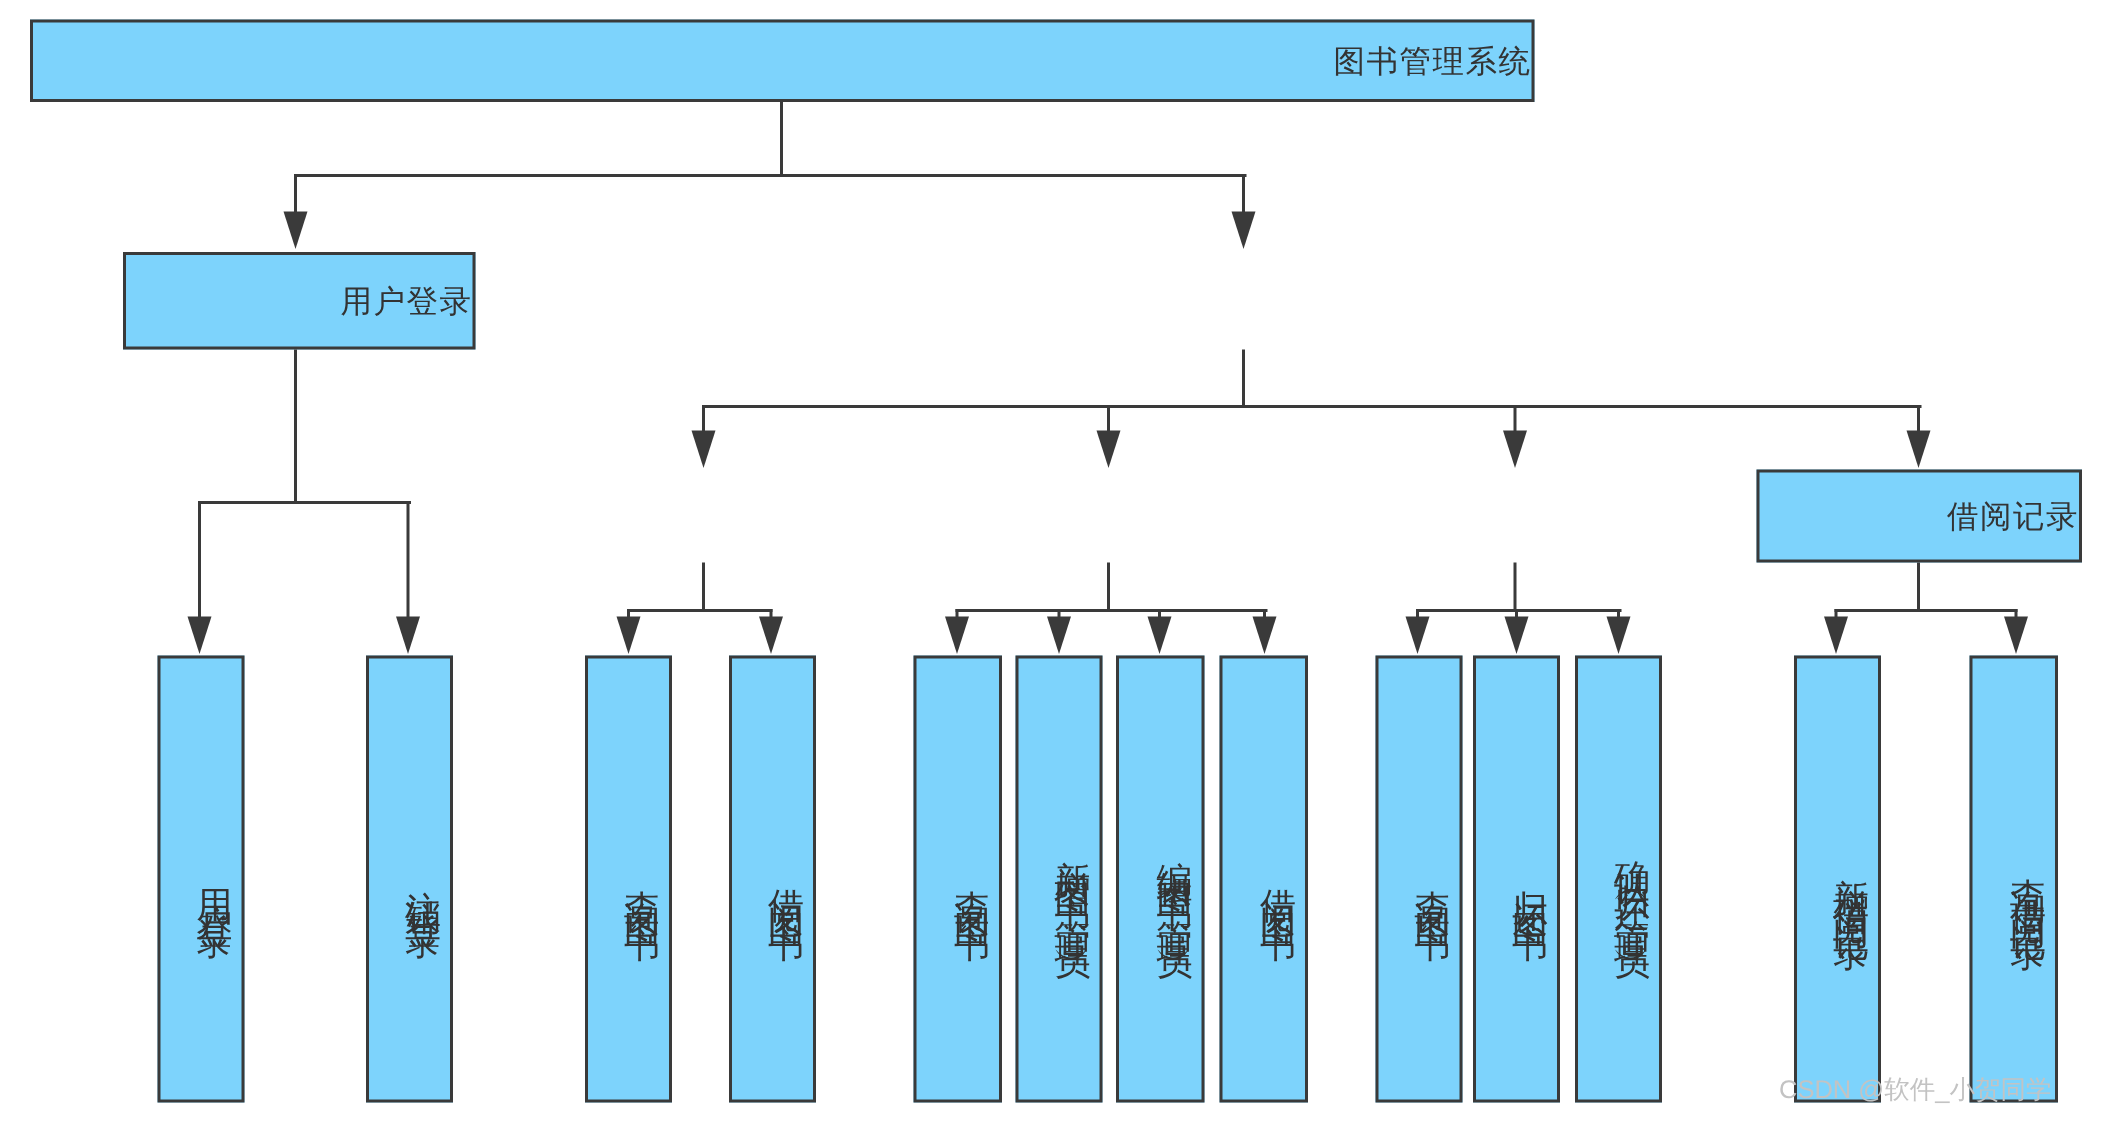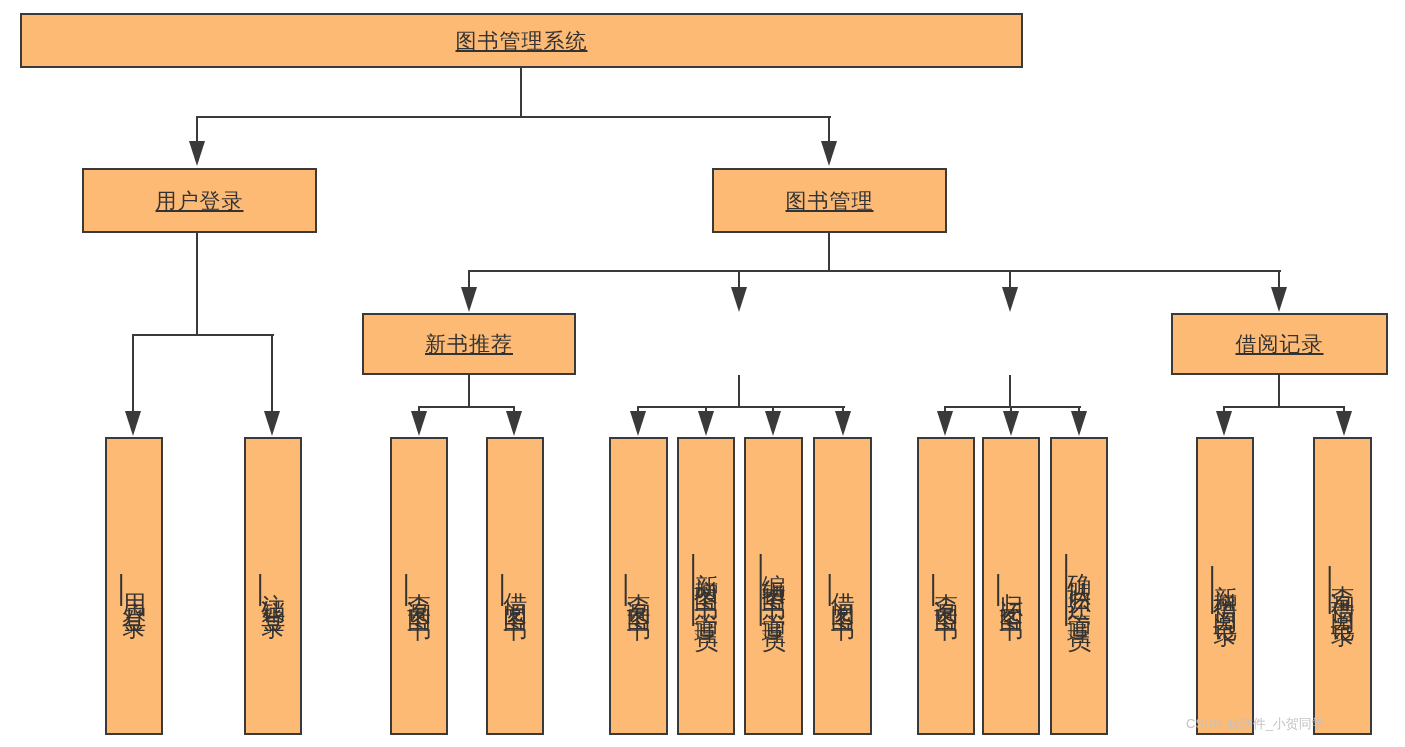--- a/index.html
+++ b/index.html
@@ -11,27 +11,26 @@
   #stage{
     position:relative;
     width:1405px;height:747px;
     background:#ffffff;
     font-family:"Liberation Sans","DejaVu Sans",sans-serif;
     overflow:hidden;
   }
   .box{
     position:absolute;
     box-sizing:border-box;
-    background:#fdba74;
+    background:#7dd3fc;
     border:2px solid var(--line);
     display:flex;
     align-items:center;
-    justify-content:center;
+    justify-content:flex-end;
     color:var(--text);
-    text-decoration:underline;
   }
   .title{font-size:21px;letter-spacing:1px;}
   .vtext{
     writing-mode:vertical-rl;
     text-orientation:mixed;
     font-size:24px;
     letter-spacing:8px;
     margin-bottom:-8px;
     line-height:1.6;
     color:var(--text);
@@ -40,21 +39,21 @@
   .hl{position:absolute;height:2px;background:var(--line);}
   .ar{
     position:absolute;width:0;height:0;
     border-left:8px solid transparent;
     border-right:8px solid transparent;
     border-top:25px solid var(--line);
   }
   .watermark{
     position:absolute;
     left:1186px;top:715px;
-    font-size:13px;
+    font-size:17px;
     color:var(--wm);
     z-index:10;
     white-space:nowrap;
   }
 </style>
 </head>
 <body>
 
 <div id="stage">
 
@@ -65,45 +64,39 @@
   <div class="vl" style="left:520px;top:68px;height:50px;"></div>
   <div class="hl" style="left:196px;top:116px;width:635px;"></div>
   <div class="vl" style="left:196px;top:116px;height:28px;"></div>
   <i class="ar" style="left:189px;top:141px;"></i>
   <div class="vl" style="left:828px;top:116px;height:28px;"></div>
   <i class="ar" style="left:821px;top:141px;"></i>
 
   <div class="box title" style="left:82px;top:168px;width:235px;height:65px;">
     <span>用户登录</span>
   </div>
-  <div class="box title" style="left:712px;top:168px;width:235px;height:65px;">
-    <span>图书管理</span>
-  </div>
 
   <div class="vl" style="left:196px;top:233px;height:103px;"></div>
   <div class="hl" style="left:132px;top:334px;width:142px;"></div>
   <div class="vl" style="left:132px;top:334px;height:79px;"></div>
   <i class="ar" style="left:125px;top:411px;"></i>
   <div class="vl" style="left:271px;top:334px;height:79px;"></div>
   <i class="ar" style="left:264px;top:411px;"></i>
 
   <div class="vl" style="left:828px;top:233px;height:39px;"></div>
   <div class="hl" style="left:468px;top:270px;width:813px;"></div>
   <div class="vl" style="left:468px;top:270px;height:19px;"></div>
   <i class="ar" style="left:461px;top:287px;"></i>
   <div class="vl" style="left:738px;top:270px;height:19px;"></div>
   <i class="ar" style="left:731px;top:287px;"></i>
   <div class="vl" style="left:1009px;top:270px;height:19px;"></div>
   <i class="ar" style="left:1002px;top:287px;"></i>
   <div class="vl" style="left:1278px;top:270px;height:19px;"></div>
   <i class="ar" style="left:1271px;top:287px;"></i>
 
-  <div class="box title" style="left:362px;top:313px;width:214px;height:62px;">
-    <span>新书推荐</span>
-  </div>
   <div class="box title" style="left:1171px;top:313px;width:217px;height:62px;">
     <span>借阅记录</span>
   </div>
 
   <div class="vl" style="left:468px;top:375px;height:33px;"></div>
   <div class="vl" style="left:738px;top:375px;height:33px;"></div>
   <div class="vl" style="left:1009px;top:375px;height:33px;"></div>
   <div class="vl" style="left:1278px;top:375px;height:33px;"></div>
 
   <div class="hl" style="left:418px;top:406px;width:97px;"></div>

